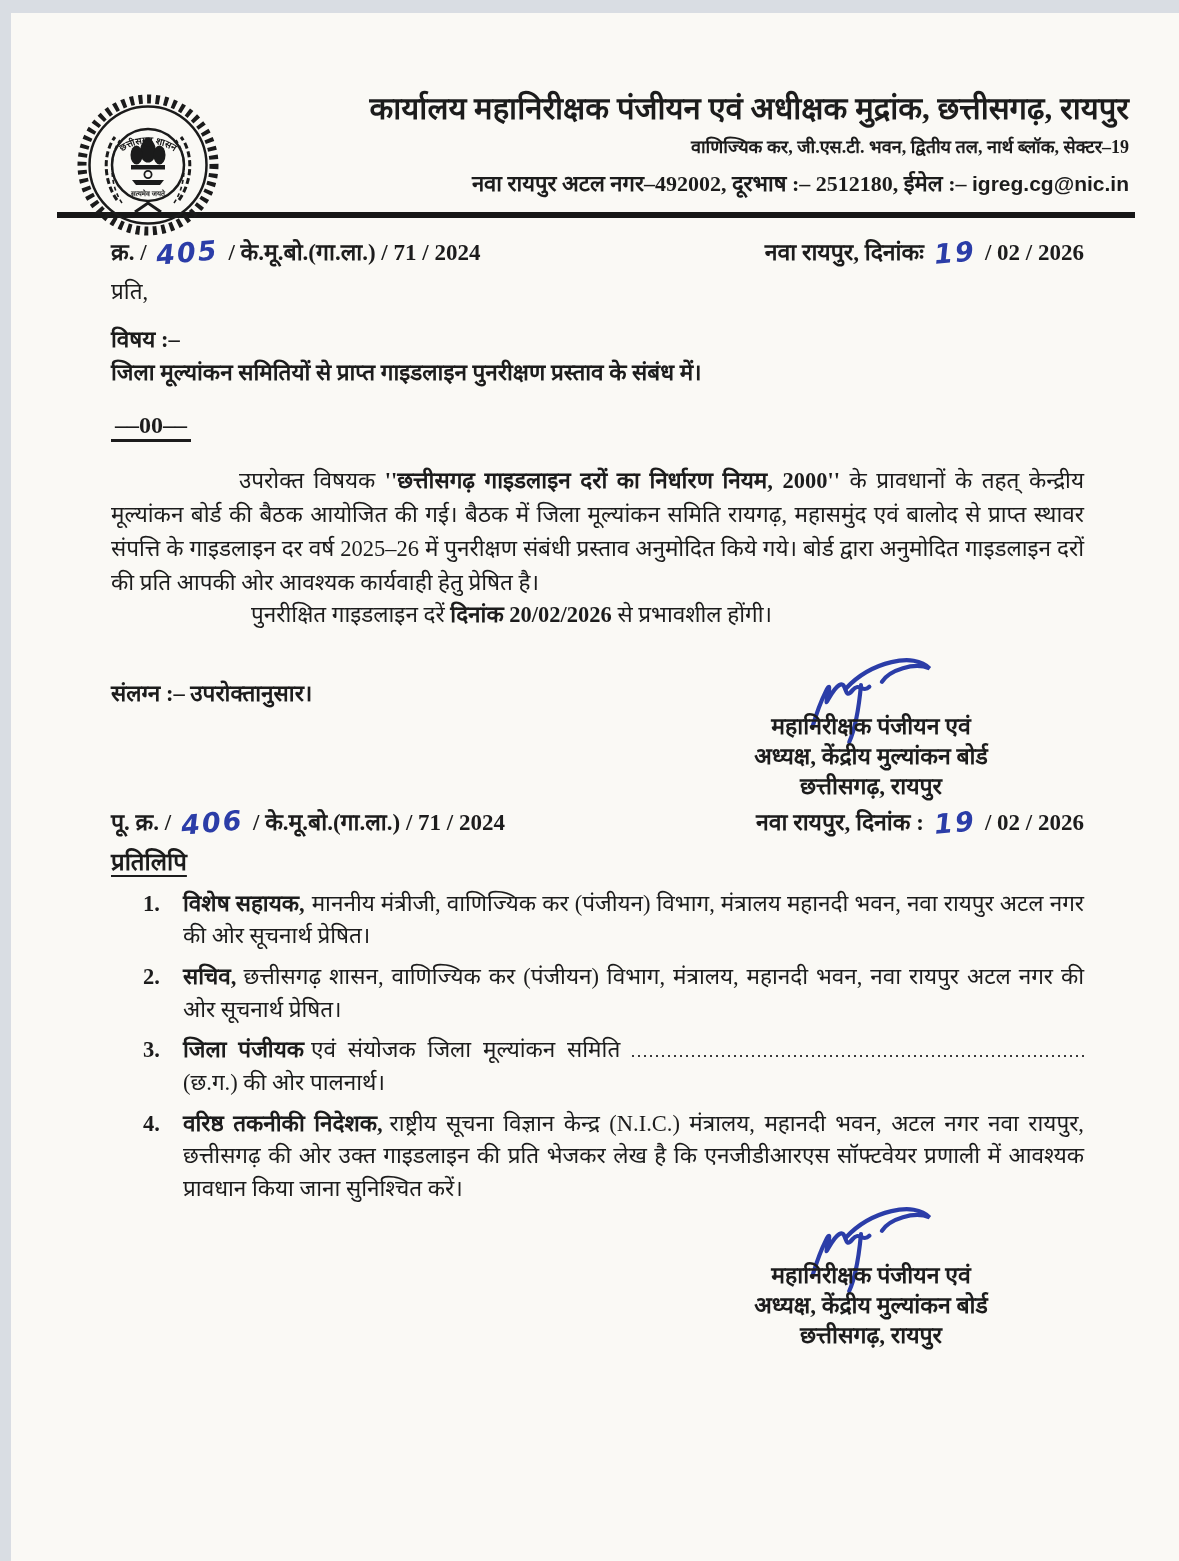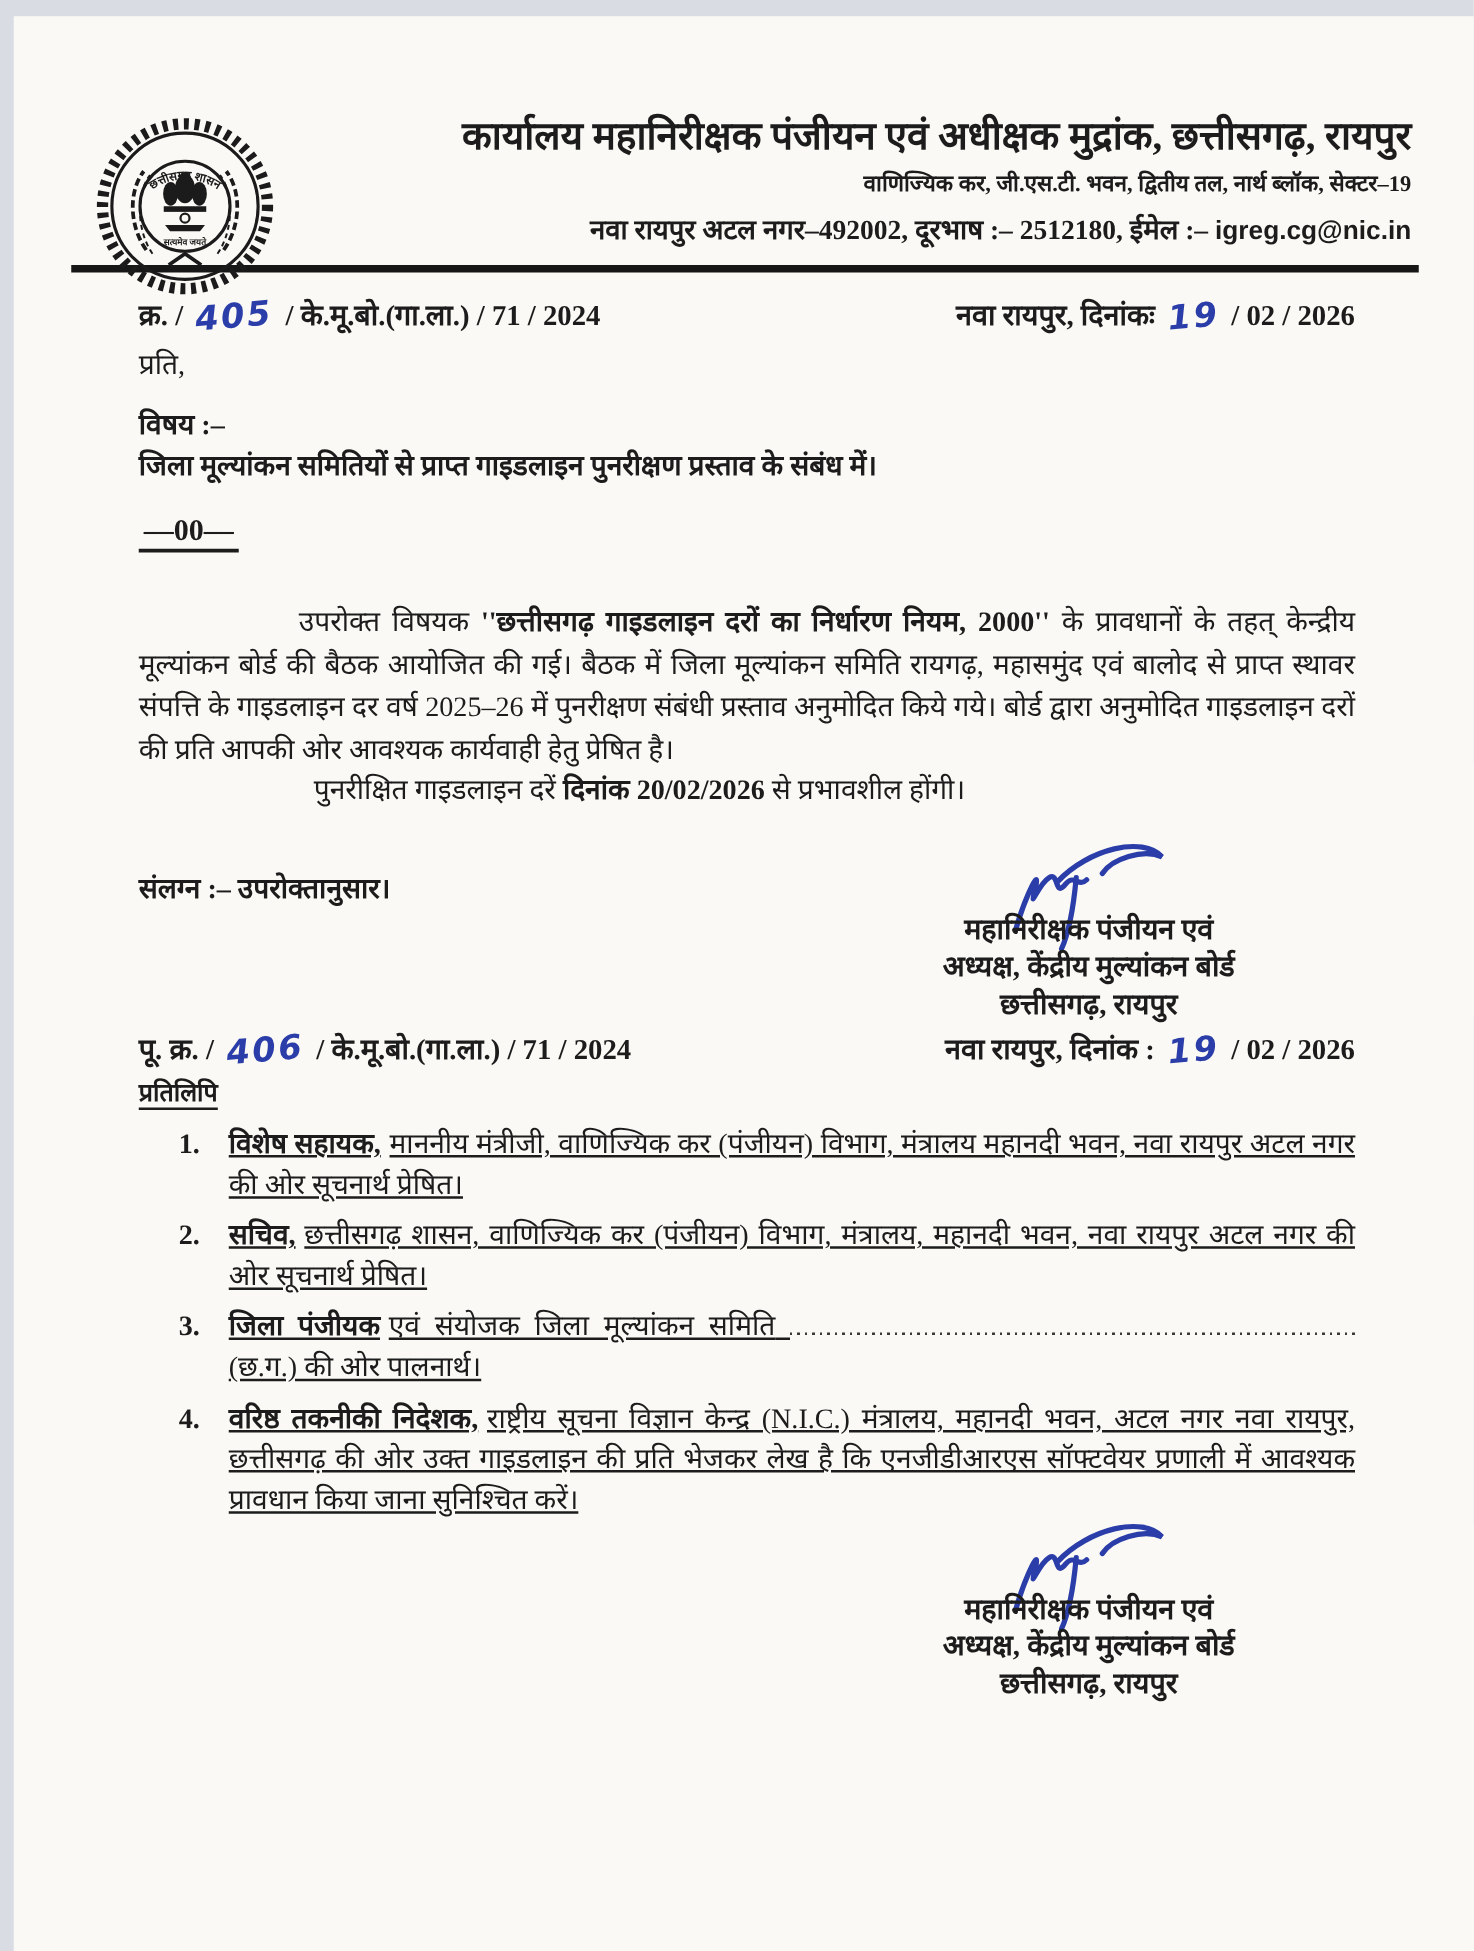--- a/index.html
+++ b/index.html
@@ -42,34 +42,34 @@
   .dotfill {
     display:inline-block; height:14px; vertical-align:baseline;
     background:repeating-linear-gradient(to right,#3a3a3a 0 2px,transparent 2px 6px) bottom/100% 2.5px no-repeat;
   }
   .dot-district { width:250px; }
   .dot-copy { width:452px; }
   .subject-row { display:flex; margin-top:16px; font-weight:bold;flex-direction:column; }
   .subject-label { width:140px; flex:none; }
   .separator { text-align:left; margin-top:18px; }
   .separator span { font-weight:bold; border-bottom:3px solid #1c1c1c; padding:0 4px 1px; font-size:24px; }
-  .para1 { margin-top:39px; text-align:justify; text-indent:128px; line-height:1.5; }
+  .para1 { margin-top:22px; text-align:justify; text-indent:128px; line-height:1.5; }
   .para1 .bq { font-weight:bold; }
   .para2 { margin-left:140px; }
   .para2 .bd { font-weight:bold; }
   .sig-row { display:flex; justify-content:space-between; align-items:flex-start; margin-top:18px; }
   .enclosure { font-weight:bold; padding-top:28px; }
   .sig-block { width:330px; text-align:center; margin-right:48px; font-weight:bold; font-size:23px; line-height:1.3; }
   .sig-block.second { margin-left:auto; margin-top:-6px; }
   .sig-scribble { width:170px; height:92px; display:block; margin:0 auto -30px; overflow:visible; }
   .ref2-row { margin-top:4px; }
-  .copies-heading { font-weight:bold; font-size:20px; margin-top:6px; text-decoration:underline; text-underline-offset:5px;font-family:Liberation Mono, monospace; }
+  .copies-heading { font-weight:bold; font-size:24px; margin-top:6px; text-decoration:underline; text-underline-offset:5px; }
   .copy-item { display:flex; margin-top:8px; }
   .copy-item .num { flex:none; width:40px; margin-left:32px; font-weight:bold; }
-  .copy-item .itext { text-align:justify; line-height:1.45;text-decoration:underline; }
+  .copy-item .itext { text-align:justify; line-height:1.45; }
   .copy-item .lead { font-weight:bold; margin-right:7px; }
 </style>
 </head>
 <body>
 
 <div class="page">
 
   <div class="letterhead">
     <svg class="emblem" viewBox="0 0 150 150">
       <circle cx="75" cy="75" r="66" fill="none" stroke="#1b1b1b" stroke-width="9" stroke-dasharray="4 4.6"></circle>

